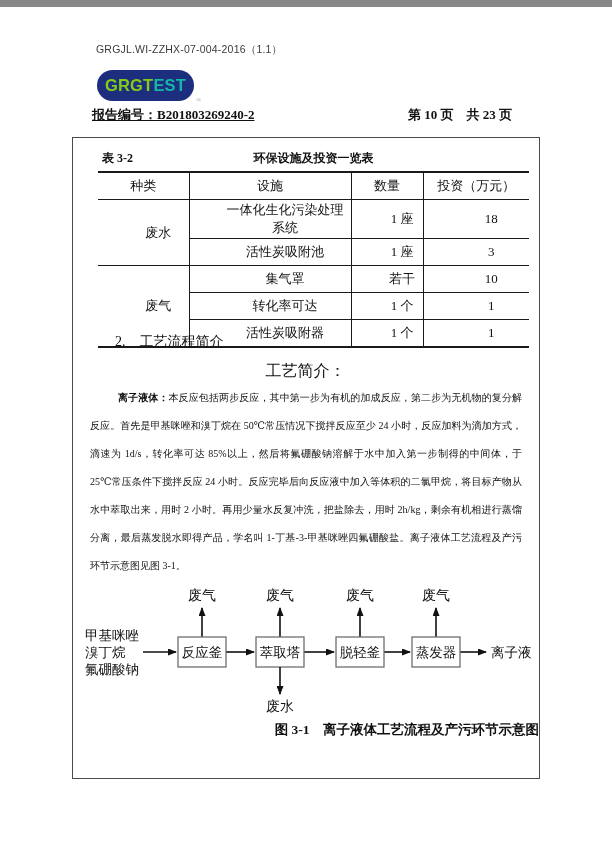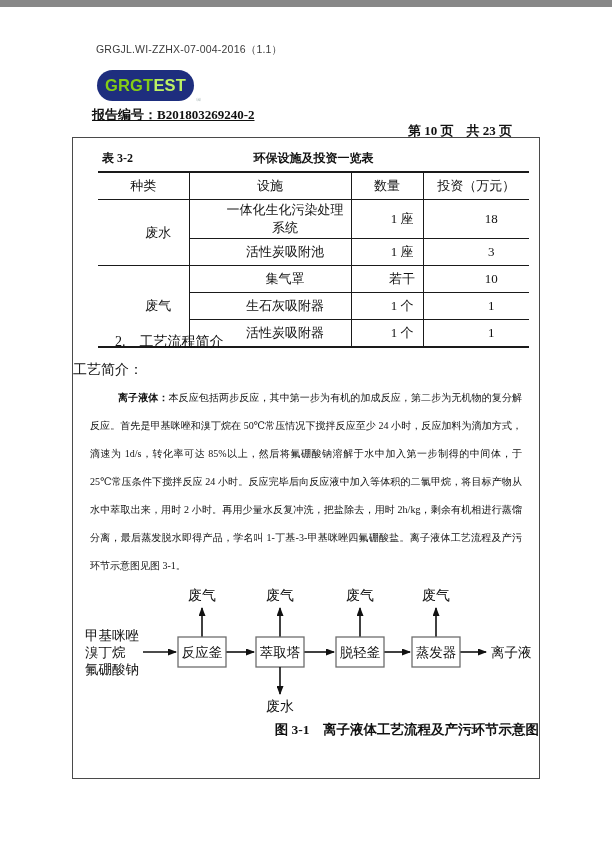--- a/index.html
+++ b/index.html
@@ -14,25 +14,25 @@
     font-family:"Liberation Sans","DejaVu Sans",sans-serif;
     font-size:10.5px;color:#3b3b3b;letter-spacing:.2px;
   }
   .logo-wrap{position:absolute;left:97px;top:63px;width:110px;height:36px;}
   .logo-pill{
     width:97px;height:31px;background:#1e2e7e;border-radius:16px;
     display:flex;align-items:center;justify-content:center;
     font-family:"Liberation Sans","DejaVu Sans",sans-serif;
   }
   .logo-bold{color:#84cc16;font-weight:800;font-size:16.5px;letter-spacing:.2px;}
-  .logo-light{color:#bef264;font-weight:600;font-size:16.5px;letter-spacing:.2px;}
+  .logo-light{color:#14b8a6;font-weight:600;font-size:16.5px;letter-spacing:.2px;}
   .logo-reg{position:absolute;left:99px;top:27px;font-size:7px;color:#9aa;line-height:7px;}
   .report-row{position:absolute;left:0;top:99px;width:612px;height:18px;font-size:13px;font-weight:bold;}
   .report-left{position:absolute;left:92px;top:0;text-decoration:underline;}
-  .page-info{position:absolute;right:100px;top:16px;}
+  .page-info{position:absolute;right:100px;top:0;}
   
   .main-box{
     position:absolute;left:72px;top:130px;width:466px;height:640px;
     border:1px solid #4a4a4a;background:#fff;
   }
   
   .tbl-wrap{position:absolute;left:25px;top:12px;width:431px;}
   .tbl-title-row{position:relative;height:21px;font-size:12px;font-weight:bold;}
   .tbl-tag{position:absolute;left:4px;top:0;}
   .tbl-title{position:absolute;left:0;width:100%;text-align:center;top:0;}
@@ -47,21 +47,21 @@
   }
   table.facilities td{
     height:24px;text-align:center;
     border-bottom:1px solid #1a1a1a;border-left:1px solid #1a1a1a;padding-left:31px;
   }
   table.facilities .nbl{border-left:none;}
   table.facilities tr:last-child td{border-bottom:none;}
   table.facilities td.last-cat{border-bottom:none;}
   
   .sec-heading{position:absolute;left:17px;right:17px;top:195px;font-size:14px;text-indent:25px;}
-  .intro-label{position:absolute;left:0;right:17px;top:223px;font-size:14px;}
+  .intro-label{position:absolute;left:16px;right:17px;top:223px;font-size:16px;text-align:center;}
   .para{
     position:absolute;left:17px;top:246px;width:432px;
     font-size:10px;line-height:28px;text-align:justify;text-indent:28px;
   }
   .para .lead{font-weight:bold;}
   
   .diagram{position:absolute;left:8px;top:446px;width:450px;height:132px;}
   .diagram text{font-family:"Liberation Serif","DejaVu Serif",serif;fill:#111;}
   .fig-caption{
     position:absolute;left:0;width:100%;top:583px;text-align:right;
@@ -122,21 +122,21 @@
             <td>1 座</td>
             <td>3</td>
           </tr>
           <tr>
             <td class="nbl last-cat" rowspan="3">废气</td>
             <td>集气罩</td>
             <td>若干</td>
             <td>10</td>
           </tr>
           <tr>
-            <td>生石灰吸附器</td>
+            <td>转化率可达</td>
             <td>1 个</td>
             <td>1</td>
           </tr>
           <tr>
             <td>活性炭吸附器</td>
             <td>1 个</td>
             <td>1</td>
           </tr>
         </tbody>
       </table>

